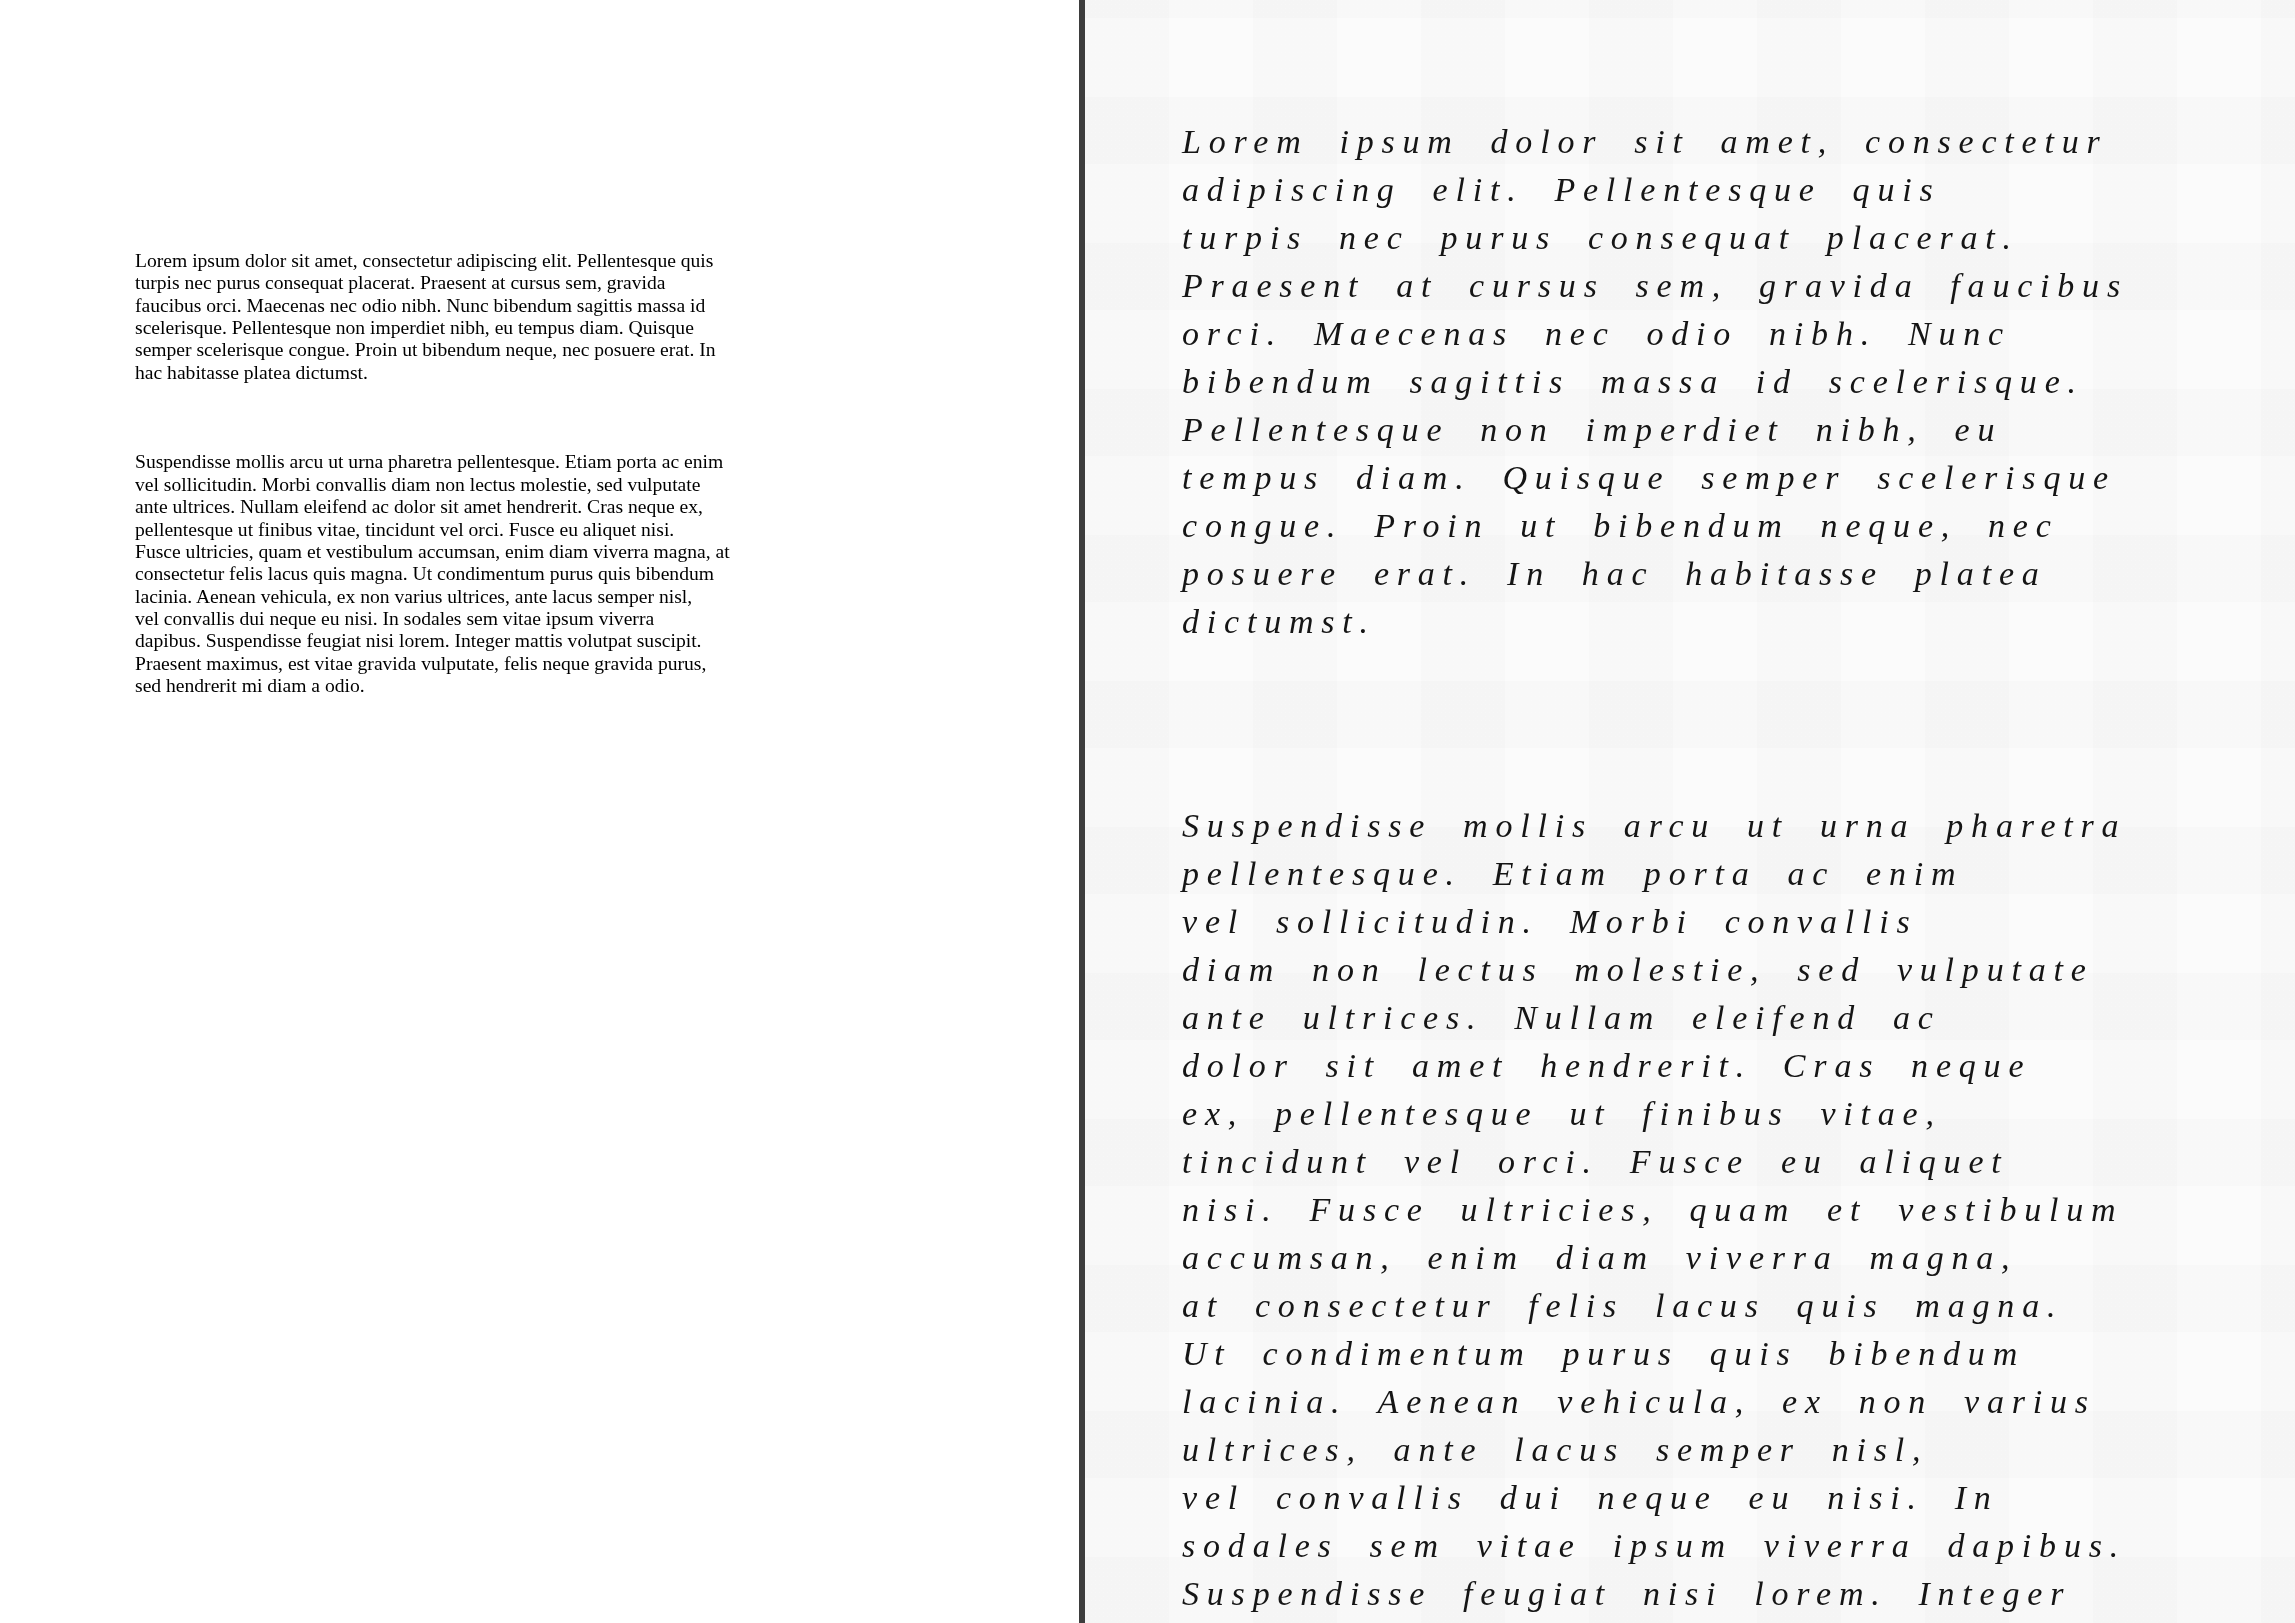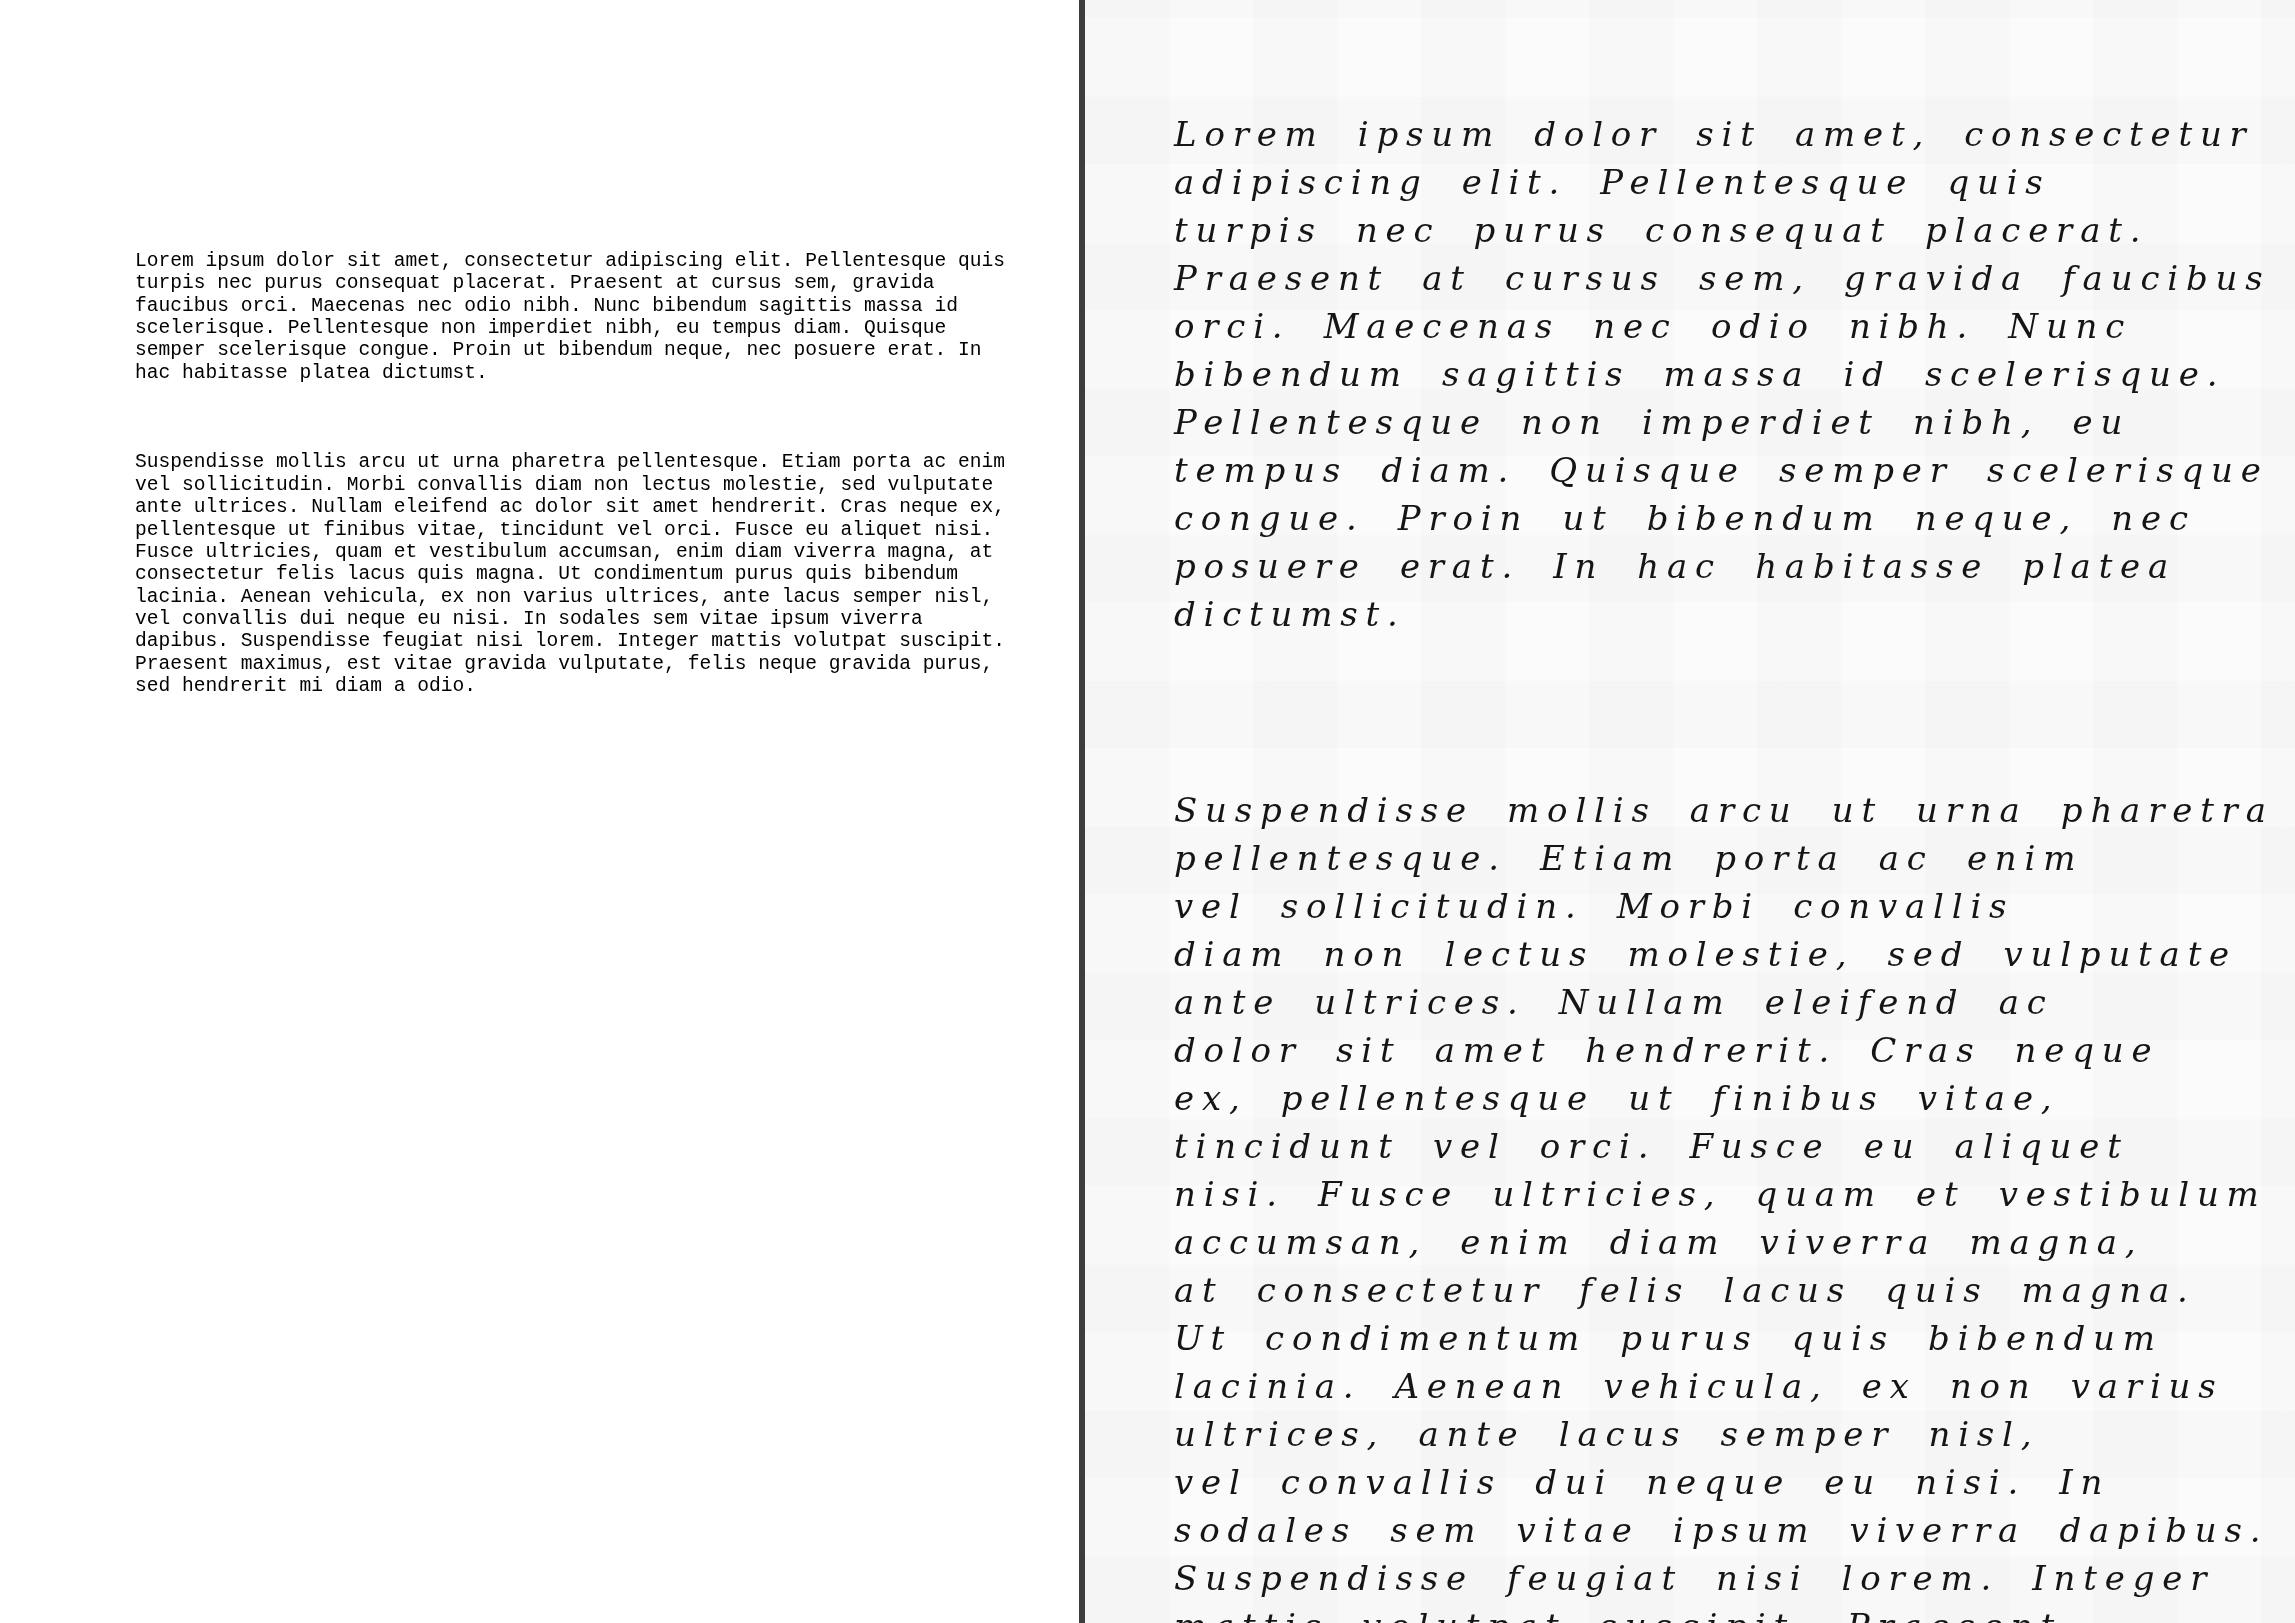--- a/index.html
+++ b/index.html
@@ -25,21 +25,21 @@
   .typed-text {
     position: absolute;
     left: 135px;
     top: 205px;
     font-family: "Liberation Mono", monospace;
     font-size: 19.6px;
     line-height: 22.4px;
     color: var(--typed-ink, #000000);
     white-space: pre;
   }
-  .typed-para { margin: 0; }
+  .typed-para { margin: 0; font-family: Liberation Serif, serif; }
   .typed-para + .typed-para { margin-top: 22.4px; }
   .typed-line { height: 22.4px; }
 
   
   .divider {
     position: absolute;
     left: 1079px; top: 0;
     width: 6.2px; height: 1624px;
     background: var(--divider-color, #3d3d3d);
   }
@@ -66,21 +66,21 @@
     width: 1126px;
     font-family: "DejaVu Serif", serif;
     font-style: italic;
     font-size: 34px;
     line-height: 48px;
     letter-spacing: 7.8px;
     word-spacing: 14.6px;
     color: var(--hand-ink, #151515);
     white-space: pre;
   }
-  .hand-para { margin: 4px; }
+  .hand-para { margin: 12px; font-family: Liberation Serif, serif; }
   .hand-para + .hand-para { margin-top: 48px; }
   .hand-line { height: 48px; }
 </style>
 </head>
 <body>
 
 <div class="page">
 
   <section class="typed-page">
     <div class="typed-text">

